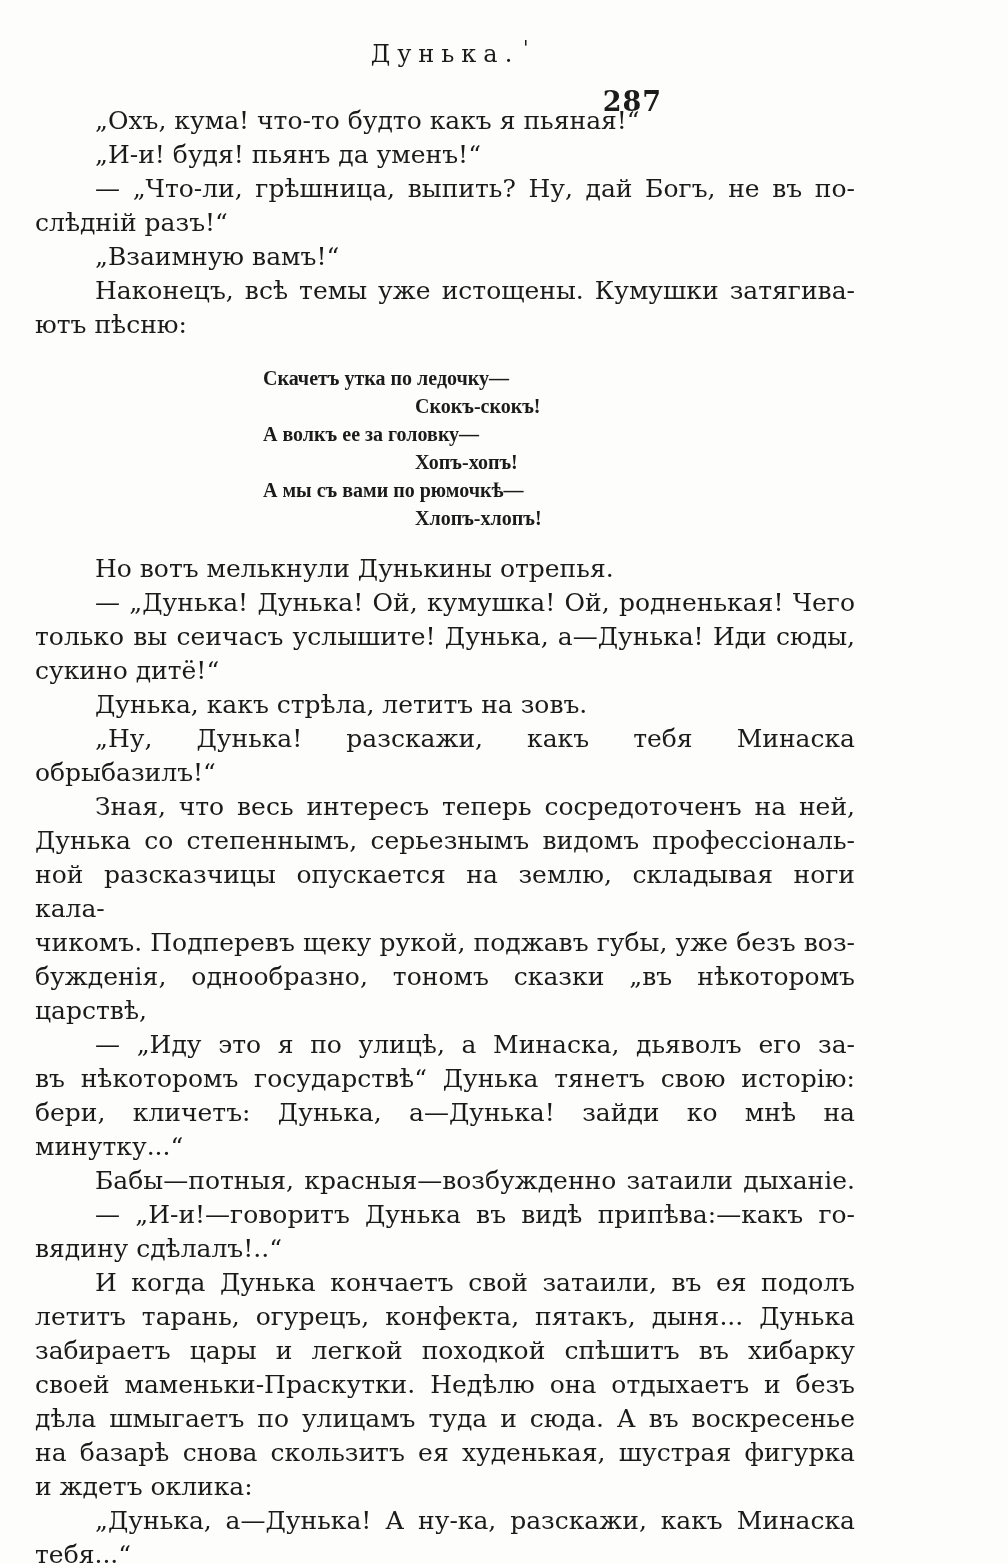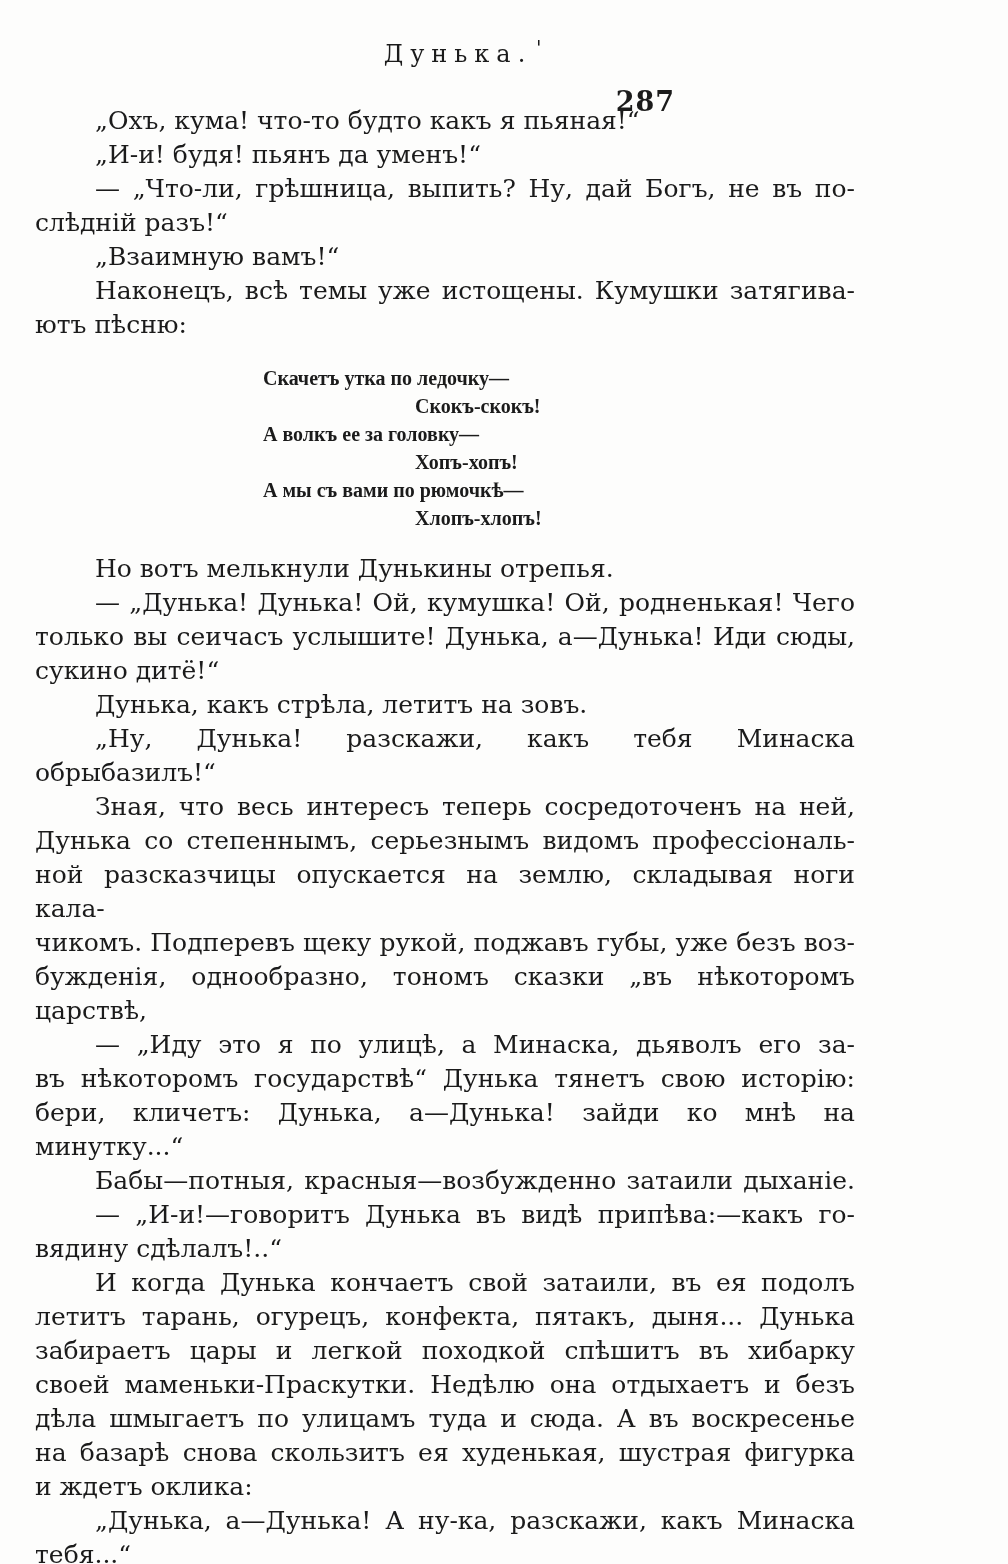--- a/index.html
+++ b/index.html
@@ -11,21 +11,21 @@
     overflow:hidden;
     position:relative;
   }
   .page {
     position:relative;
     width:1008px; height:1564px;
     background:#fdfdfc;
   }
   
   .running-header {
-    position:absolute; top:40px; left:48px; width:820px; height:36px;
+    position:absolute; top:40px; left:35px; width:820px; height:36px;
   }
   .header-title {
     position:absolute; left:0; right:0; top:0;
     text-align:center;
     font-size:24px;
     letter-spacing:7px;
   }
   .header-artifact {
     position:absolute; left:488px; top:-4px;
     font-size:20px; letter-spacing:0;

